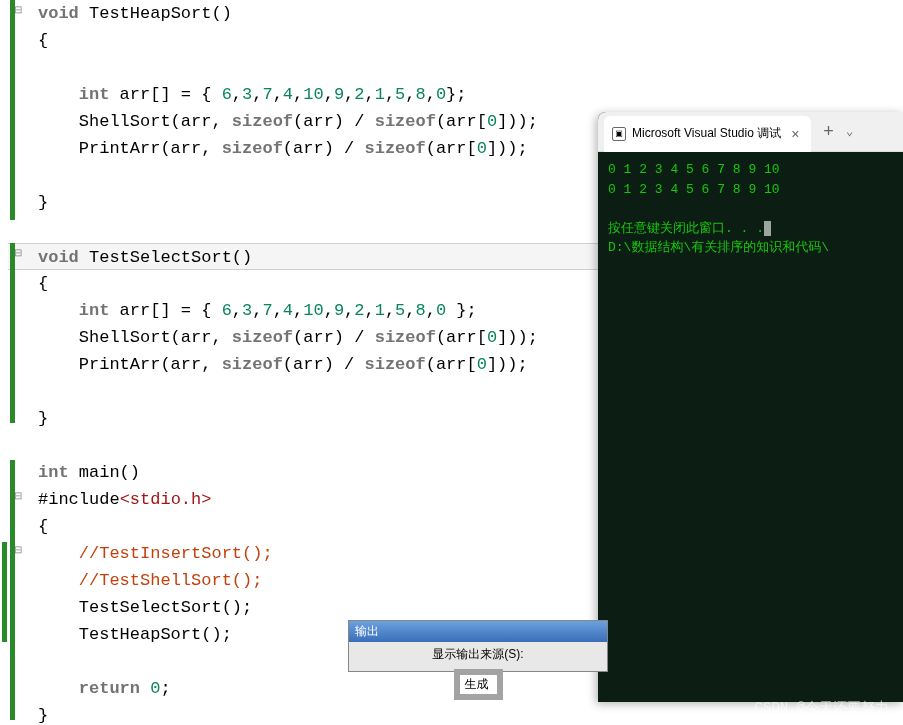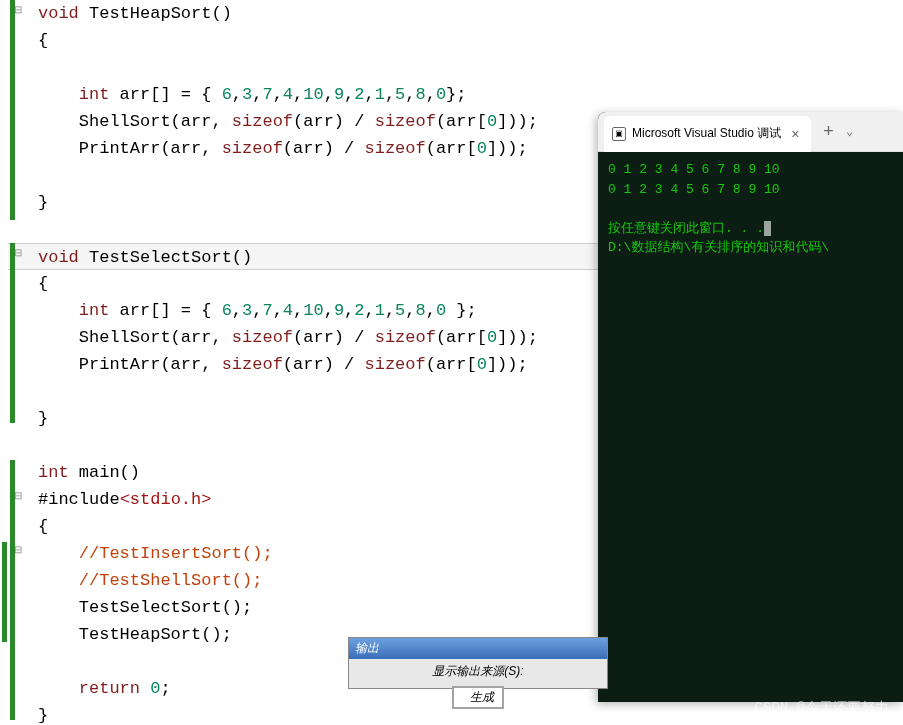--- a/index.html
+++ b/index.html
@@ -39,21 +39,21 @@
       left: 10px;
       width: 5px;
       background: #2a8a2a;
     }
     .code-line {
       height: 27px;
       line-height: 27px;
       white-space: pre;
       padding-left: 30px;
     }
-    .kw { color: #7f1d1d; }
+    .kw { color: #737373; font-weight: bold; }
     .num { color: #098658; }
     .str-inc { color: #a31515; }
     .comment { color: #c2410c; }
     .highlight-line {
       background: #f5f5f5;
       border-top: 1px solid #d0d0d0;
       border-bottom: 1px solid #d0d0d0;
     }
     .terminal {
       position: absolute;
@@ -126,45 +126,44 @@
       display: inline-block;
       width: 7px;
       height: 15px;
       background: #fff;
       vertical-align: middle;
       opacity: 0.6;
     }
     .output-panel {
       position: absolute;
       left: 348px;
-      top: 637px;
+      top: 620px;
       width: 260px;
       height: 52px;
       border: 1px solid #888;
       background: #e8e8e8;
       font-family: 'Microsoft YaHei', sans-serif;
       font-size: 12px;
-      font-style: italic;
     }
     .output-title {
       background: linear-gradient(#6ba0e0, #3a6fb8);
       color: #fff;
       padding: 2px 6px;
       font-size: 12px;
     }
     .output-body {
       padding: 4px 6px;
       display: flex;
       align-items: center;
       gap: 6px;
       flex-direction: column;
     }
     .output-select {
-      border: 2px solid #a3a3a3;
-      padding: 1px 8px 1px 16px;
+      border: 6px solid #a3a3a3;
+      padding: 1px 8px 1px 5px;
       background: #fff;
       font-size: 12px;
     }
     .watermark {
       position: absolute;
       bottom: 8px;
       right: 14px;
       color: rgba(255,255,255,0.6);
       font-family: Liberation Mono, monospace;
       font-size: 14px;

